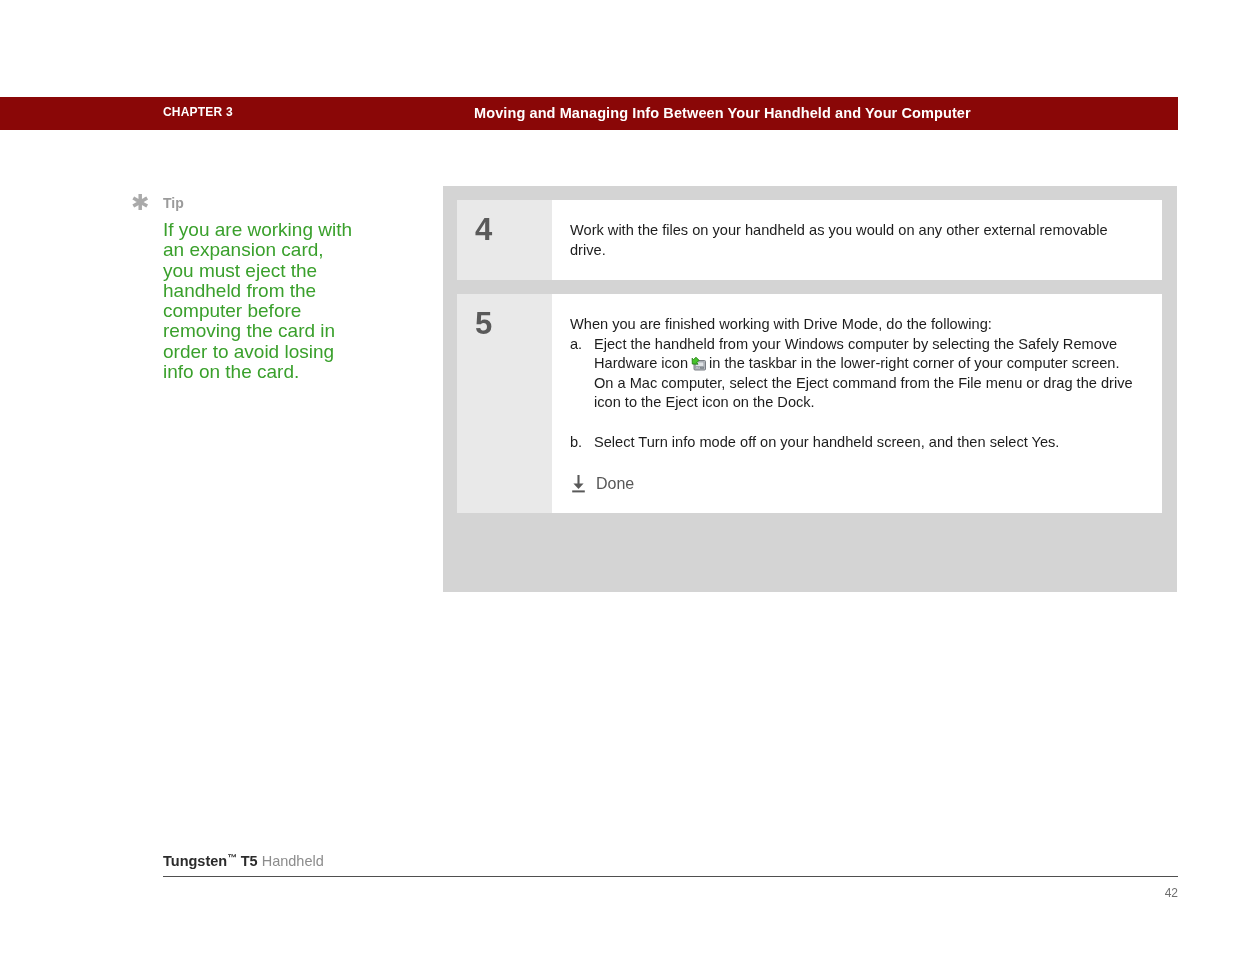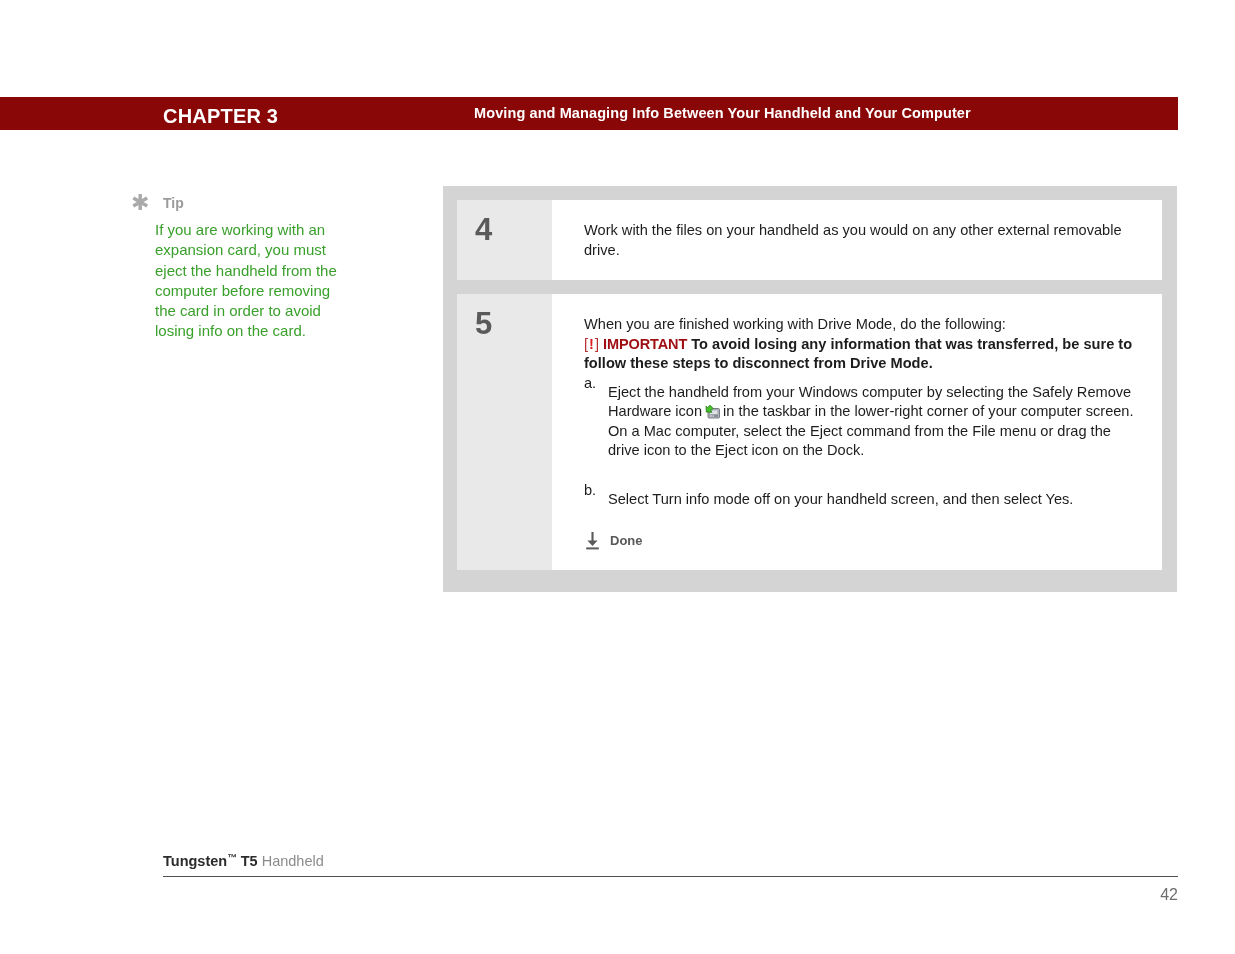--- a/index.html
+++ b/index.html
@@ -22,21 +22,21 @@
     left: 0;
     top: 97px;
     width: 1178px;
     height: 33px;
     background: #8a0707;
   }
   .header-chapter {
     position: absolute;
     left: 163px;
     top: 105px;
-    font-size: 20px;
+    font-size: 12px;
     font-weight: bold;
     color: #ffffff;
     letter-spacing: 0.2px;
     white-space: nowrap;
   }
   .header-title {
     position: absolute;
     left: 474px;
     top: 105px;
     font-size: 14.5px;
@@ -72,23 +72,23 @@
   .tip-label {
     position: absolute;
     left: 32px;
     top: 2px;
     font-size: 14px;
     font-weight: bold;
     color: #9b9b9b;
     text-align: center;
   }
   .tip-body {
-    margin-left: 24px;
+    margin-left: 32px;
     margin-top: 5px;
-    font-size: 15px;
+    font-size: 19px;
     line-height: 20.3px;
     color: #3aa02c;
     width: 192px;
   }
 
   
   .steps-frame {
     position: absolute;
     left: 443px;
     top: 186px;
@@ -118,21 +118,21 @@
     left: 18px;
     top: 14px;
     font-size: 31px;
     font-weight: bold;
     color: #5a5a5a;
     line-height: 1;
   }
   .step-body {
     flex: 1 1 auto;
     background: #ffffff;
-    padding: 21px 22px 20px 32px;
+    padding: 21px 22px 20px 18px;
     box-sizing: border-box;
   }
   .step-body p {
     margin: 0;
     font-size: 14.6px;
     line-height: 19.5px;
     color: #1d1d1d;
   }
   .step-body p.intro {
   }
@@ -179,21 +179,20 @@
     flex: 0 0 24px;
     font-size: 14.6px;
     line-height: 19.5px;
     color: #1d1d1d;
   }
   .substep-text {
     flex: 1 1 auto;
     font-size: 14.6px;
     line-height: 19.5px;
     color: #1d1d1d;
-    margin-top: 9px;
   }
 
   
   .srh-icon {
     display: inline-block;
     position: relative;
     width: 17px;
     height: 15px;
     vertical-align: -3px;
     margin: 0 2px;
@@ -205,22 +204,22 @@
     align-items: center;
     margin-top: 22px;
   }
   .done-icon {
     width: 17px;
     height: 19px;
     margin-right: 9px;
     flex: 0 0 17px;
   }
   .done-label {
-    font-size: 13px;
-    font-weight: bold;
+    font-size: 16px;
+    font-weight: normal;
     color: #585858;
   }
 
   
   .footer-rule {
     position: absolute;
     left: 163px;
     top: 876px;
     width: 1015px;
     height: 1px;
@@ -245,21 +244,21 @@
   }
   .footer-suffix {
     color: #8c8c8c;
   }
   .footer-page {
     position: absolute;
     left: 1140px;
     top: 886px;
     width: 38px;
     text-align: right;
-    font-size: 16px;
+    font-size: 12px;
     color: #6f6f6f;
   }
 </style>
 </head>
 <body>
 
 <div class="header-band"></div>
 <div class="header-chapter">CHAPTER 3</div>
 <div class="header-title">Moving and Managing Info Between Your Handheld and Your Computer</div>
 
@@ -282,25 +281,20 @@
     </div>
   </div>
 
   <div class="step-row">
     <div class="step-num-cell">
       <span class="step-num">5</span>
     </div>
     <div class="step-body">
       <p class="intro">When you are finished working with Drive Mode, do the following:</p>
 
-      <p class="important-para">
-        <span class="imp-bracket">[</span><span class="imp-bang">!</span><span class="imp-bracket">]</span>
-        <span class="imp-word">IMPORTANT</span>
-        <span class="imp-text">To avoid losing any information that was transferred, be sure to follow these steps to disconnect from Drive Mode.</span>
-      </p>
 
       <div class="substep">
         <div class="substep-marker">a.</div>
         <div class="substep-text"><span>Eject the handheld from your Windows computer by selecting the Safely Remove Hardware icon</span><span class="srh-icon">
             <svg width="17" height="15" viewBox="0 0 17 15" xmlns="http://www.w3.org/2000/svg">
               <rect x="4" y="4.5" width="11.5" height="9.5" rx="1" fill="#b8bcc2" stroke="#6d7278" stroke-width="0.9"></rect>
               <rect x="5.6" y="6" width="8.3" height="4.4" fill="#dfe2e6" stroke="#8a9097" stroke-width="0.6"></rect>
               <rect x="5.6" y="11.2" width="3.2" height="1.5" fill="#f2f3f5" stroke="#8a9097" stroke-width="0.5"></rect>
               <rect x="10.4" y="11.2" width="3.4" height="1.5" fill="#9aa0a7" stroke="#70767d" stroke-width="0.5"></rect>
               <path d="M1.2 5.4 L5.2 1.2 L5.2 3.2 L8.6 3.2 L8.6 7.6 L5.2 7.6 L5.2 9.6 Z" fill="#46c32a" stroke="#1f7a10" stroke-width="0.8" stroke-linejoin="round" transform="rotate(-45 4.9 5.4)"></path>

